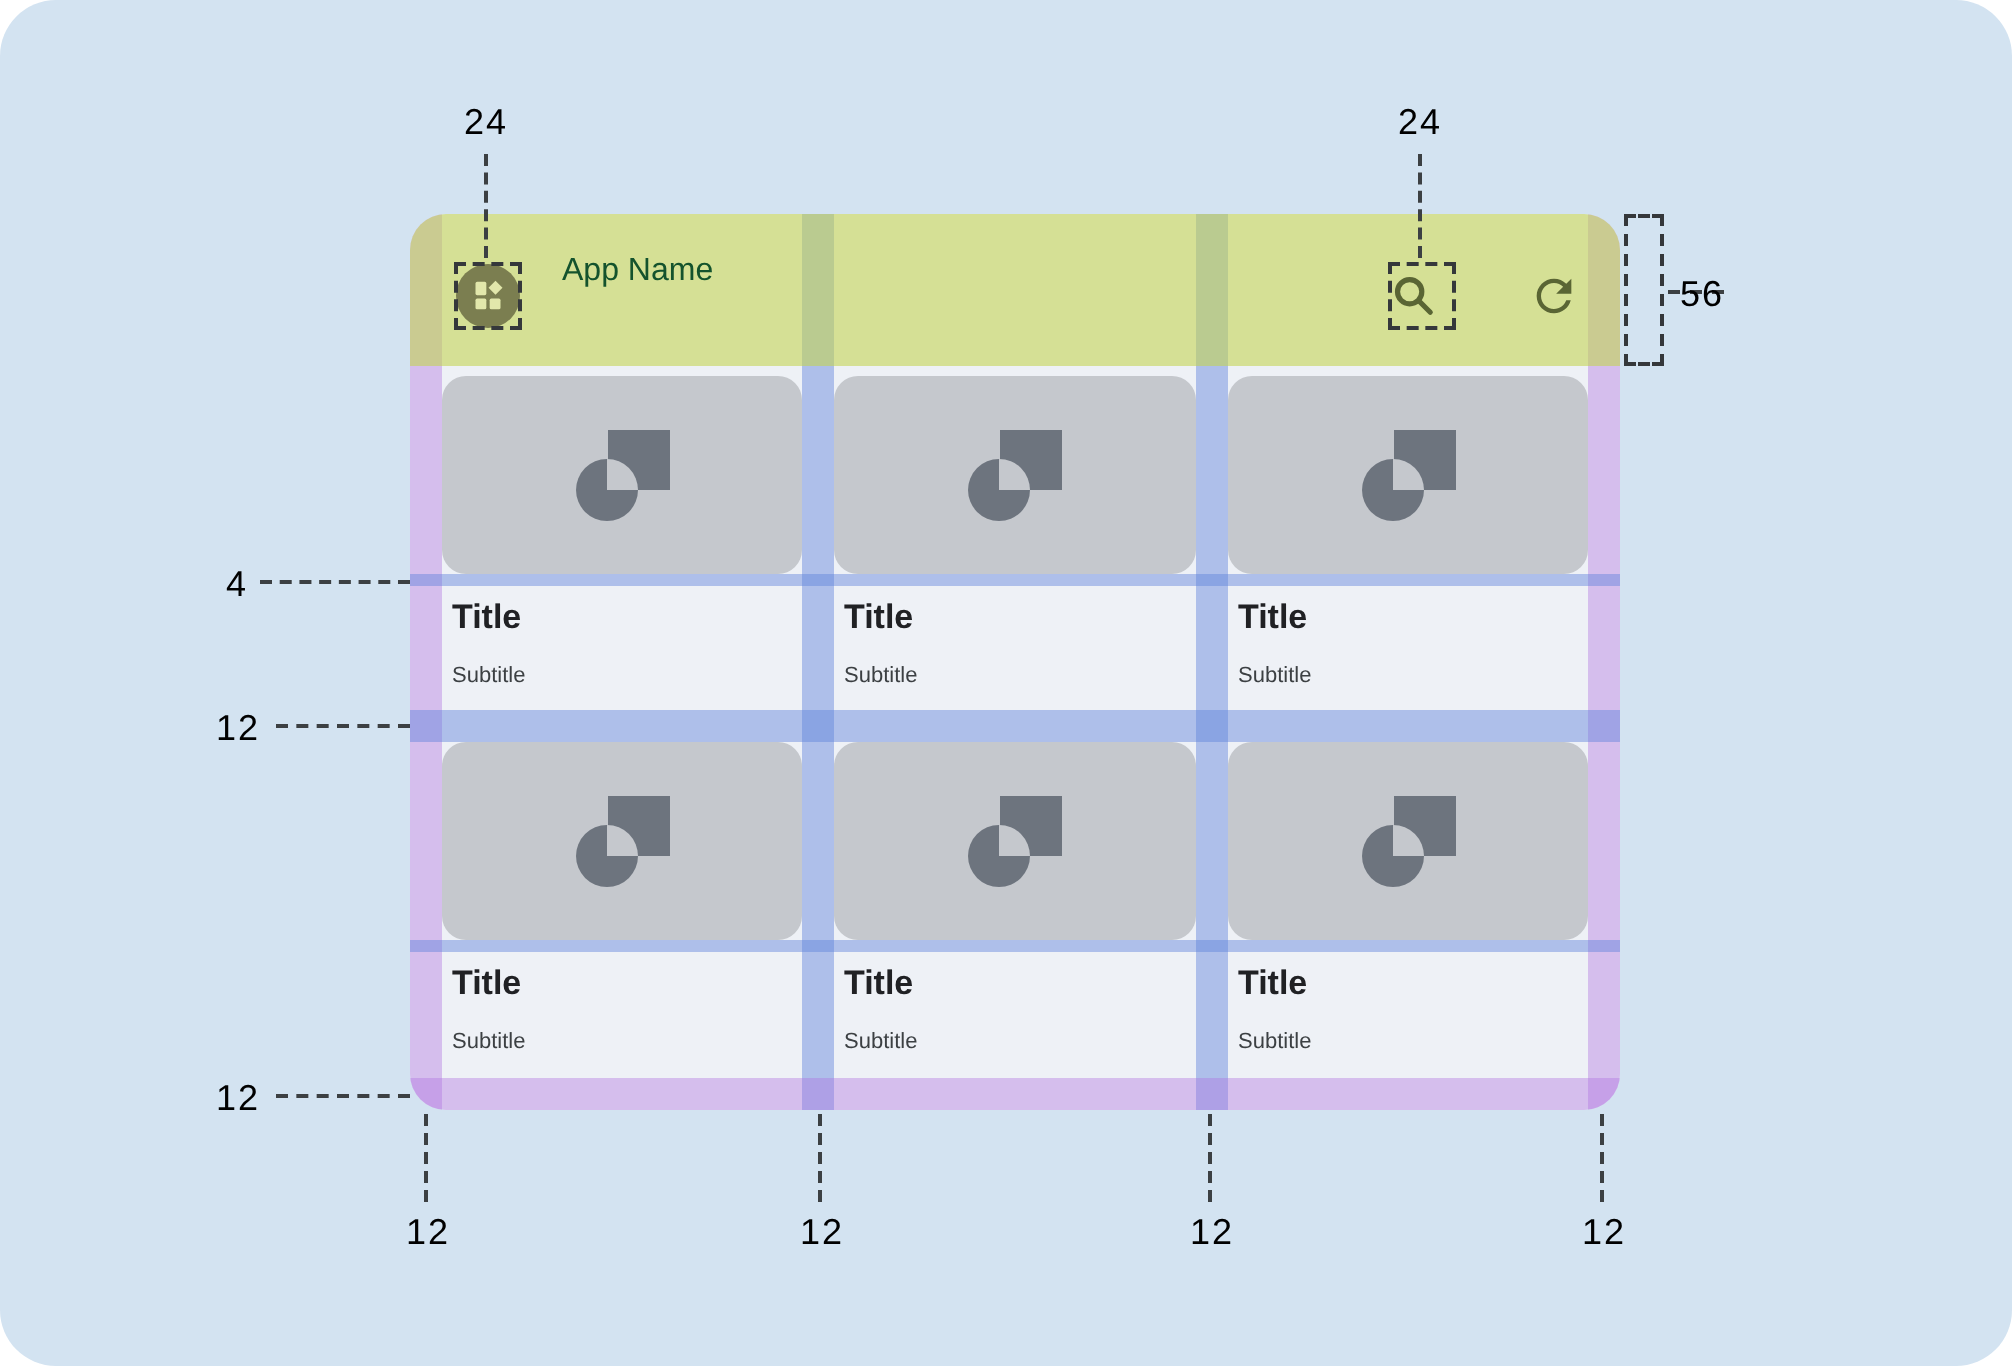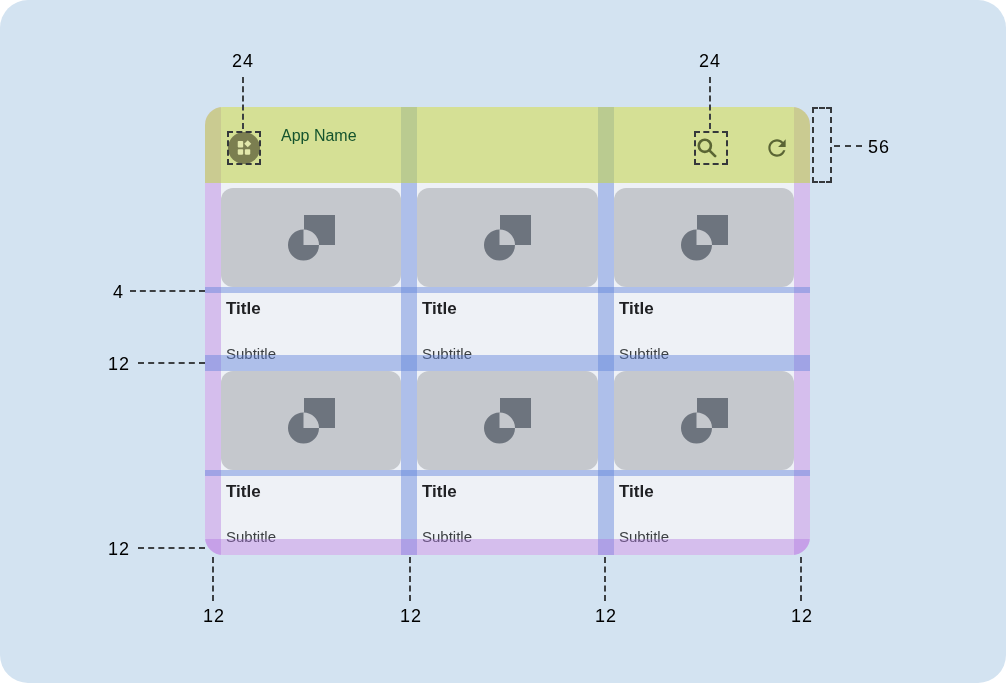--- a/index.html
+++ b/index.html
@@ -15,21 +15,21 @@
                 display:flex; align-items:center; justify-content:center; }
   .col1 { left:16px; width:180px; }
   .col2 { left:212px; width:181px; }
   .col3 { left:409px; width:180px; }
   .row1 { top:81px; }
   .row2 { top:264px; }
   .card-text { position:absolute; height:62px; padding:6px 0 0 5px; }
   .trow1 { top:186px; }
   .trow2 { top:369px; }
   .card-title { font-size:17px; font-weight:700; color:#202124; line-height:20px; }
-  .card-subtitle { font-size:15px; font-weight:400; color:#3c4043; line-height:18px; margin-top:26px; }
+  .card-subtitle { font-size:11px; font-weight:400; color:#3c4043; line-height:18px; margin-top:10px; }
 
   
   .ov { position:absolute; pointer-events:none; }
   .v-margin { top:0; width:16px; height:448px; background:rgba(175,115,225,0.40); }
   .v-margin.left { left:0; } .v-margin.right { left:589px; }
   .v-gutter { top:0; width:16px; height:448px; background:rgba(95,130,220,0.45); }
   .v-gutter.g1 { left:196px; } .v-gutter.g2 { left:393px; }
   .h-strip { left:0; width:605px; background:rgba(95,130,220,0.45); }
   .h4a { top:180px; height:6px; } .h12a { top:248px; height:16px; } .h4b { top:363px; height:6px; }
   .h-bottom { left:0; top:432px; width:605px; height:16px; background:rgba(175,115,225,0.40); }
@@ -161,21 +161,21 @@
     </div>
   </div>
 
   <div class="anno ctr" style="left:243px; top:51px;">24</div>
   <div class="dash-v" style="left:242px; top:77px; height:52px;"></div>
   <div class="anno ctr" style="left:710px; top:51px;">24</div>
   <div class="dash-v" style="left:709px; top:77px; height:52px;"></div>
 
   <div class="bracket56"></div>
   <div class="dash-h" style="left:834px; top:145px; width:28px;"></div>
-  <div class="anno" style="left:868px; top:137px;">56</div>
+  <div class="anno" style="left:840px; top:137px;">56</div>
 
   <div class="anno" style="left:96px; top:282px; width:28px; text-align:right;">4</div>
   <div class="dash-h" style="left:130px; top:290px; width:75px;"></div>
   <div class="anno" style="left:96px; top:354px; width:34px; text-align:right;">12</div>
   <div class="dash-h" style="left:138px; top:362px; width:67px;"></div>
   <div class="anno" style="left:96px; top:539px; width:34px; text-align:right;">12</div>
   <div class="dash-h" style="left:138px; top:547px; width:67px;"></div>
 
   <div class="dash-v" style="left:212px; top:557px; height:44px;"></div>
   <div class="anno ctr" style="left:214px; top:606px;">12</div>

